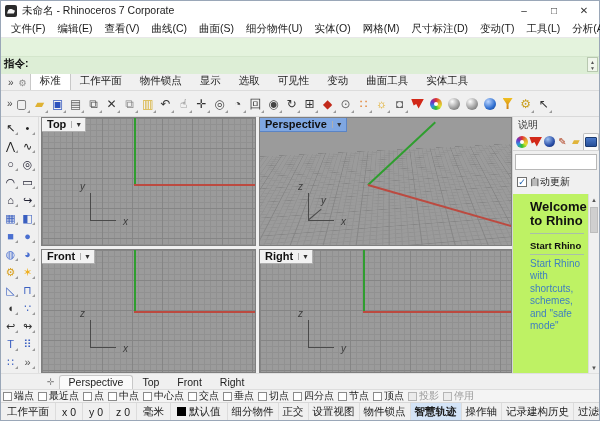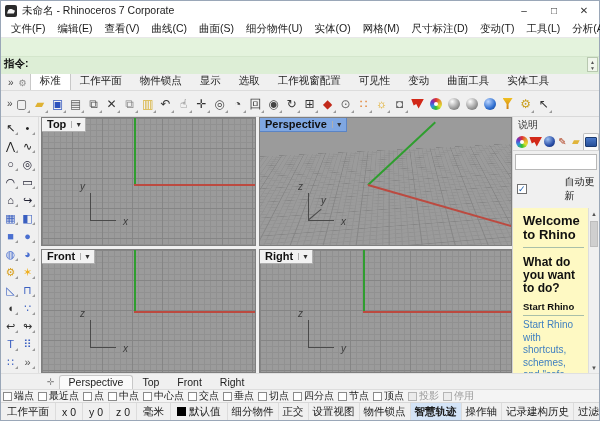--- a/index.html
+++ b/index.html
@@ -96,23 +96,23 @@
   .help-panel { position:absolute; right:0; top:0; bottom:0; width:87px; background:#f0f0f0; border-left:1px solid #d5d5d5; display:flex; flex-direction:column; }
   .hp-header { height:14px; font-size:10px; color:#333; padding:1px 0 0 5px; }
   .hp-tabs { height:20px; display:flex; align-items:flex-end; padding-left:3px; gap:1px; border-bottom:1px solid #d5d5d5; }
   .hp-tab { width:13px; height:17px; display:flex; align-items:center; justify-content:center; }
   .hp-tab.active { background:#fafafa; border:1px solid #c0c0c0; border-bottom:none; border-radius:2px 2px 0 0; width:17px; }
   .hp-tab .g { font-size:10px; }
   .hp-search { margin:3px 2px 1px; height:16px; background:#fff; border:1px solid #b8b8b8; }
   .hp-search input { width:100%; height:100%; border:none; outline:none; font-size:10px; padding:0 2px; font-family:inherit; }
   .hp-check { display:flex; align-items:center; gap:3px; padding:4px 0 3px 4px; }
   .cbox { width:10px; height:10px; background:#fff; border:1px solid #707070; font-size:9px; line-height:9px; color:#1a5fb0; text-align:center; }
-  .hp-check span.lbl { font-size:10px; color:#222;margin-left:35px; }
+  .hp-check span.lbl { font-size:10px; color:#222; }
   .hp-content-wrap { flex:1; display:flex; overflow:hidden; margin-top:2px; }
-  .hp-content { flex:1; background:#fef9c3; padding:6px 4px 4px 10px; overflow:hidden; }
+  .hp-content { flex:1; background:#bef264; padding:6px 4px 4px 17px; overflow:hidden; }
   .hp-content h1 { font-size:13px; line-height:1.1; color:#101010; margin-bottom:4px; }
   .hp-content h2 { font-size:12px; line-height:1.1; color:#101010; margin:8px 0 4px; }
   .hp-content h3 { font-size:9.5px; color:#101010; margin:6px 0 1px; }
   .hp-content hr { border:none; border-top:1px solid #a9bfa9; margin:3px 0; }
   .hp-content a { font-size:10px; color:#3f7fc0; text-decoration:none; display:block; line-height:1.25; }
   .hp-scroll { width:11px; background:#f0f0f0; display:flex; flex-direction:column; border-left:1px solid #ddd; }
   .hp-scroll .arr { height:11px; font-size:6px; color:#555; display:flex; align-items:center; justify-content:center; background:#f0f0f0; }
   .hp-scroll .track { flex:1; position:relative; }
   .hp-scroll .thumb { position:absolute; top:2px; left:1px; right:1px; height:26px; background:#cfcfcf; border:1px solid #bdbdbd; }
 
@@ -181,21 +181,20 @@
 
   <div class="tabbar">
 
     <span class="tab-overflow">»</span>
     <span class="tab-gear">⚙</span>
   <span class="ttab active">标准</span>
       <span class="ttab">工作平面</span>
       <span class="ttab">物件锁点</span>
       <span class="ttab">显示</span>
       <span class="ttab">选取</span>
-      <span class="ttab">工作视窗配置</span>
       <span class="ttab">可见性</span>
       <span class="ttab">变动</span>
       <span class="ttab">曲面工具</span>
       <span class="ttab">实体工具</span>
     </div>
 
   <div class="toolbar">
 
     <span class="tb-overflow">»</span>
 
@@ -528,21 +527,20 @@
         <input value="" style="">
       </div>
       <div class="hp-check">
         <span class="cbox">✓</span>
         <span class="lbl">自动更新</span>
       </div>
       <div class="hp-content-wrap">
         <div class="hp-content">
           <h1>Welcome to Rhino</h1>
           <hr>
-          <h2>What do you want to do?</h2>
           <h3>Start Rhino</h3>
           <hr>
           <a href="#">Start Rhino with shortcuts, schemes, and "safe mode"</a>
 
         </div>
         <div class="hp-scroll">
           <span class="arr">▲</span>
           <span class="track">
               <span class="thumb"></span>
             </span>

